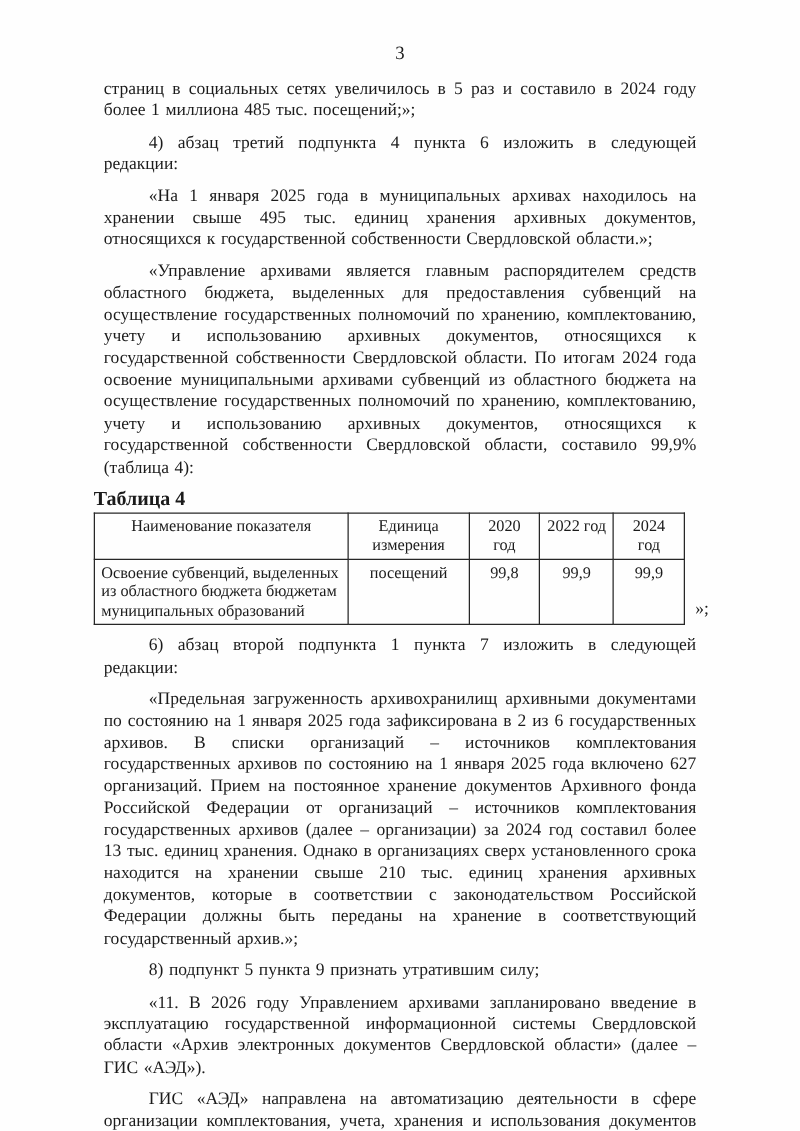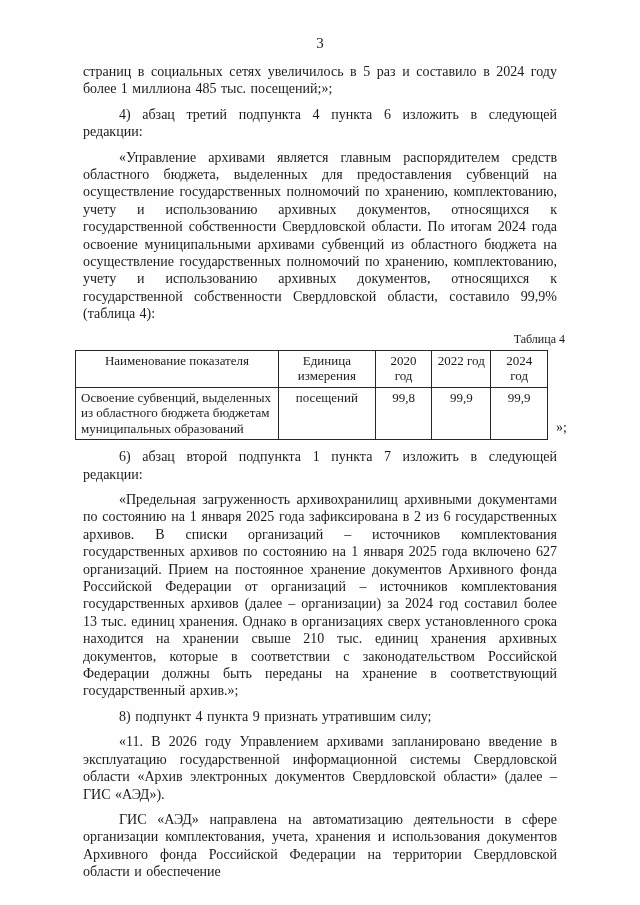--- a/index.html
+++ b/index.html
@@ -32,24 +32,25 @@
     text-indent: 36px;
     word-spacing: 1px;
   }
   .body-text p.no-indent {
     text-indent: 0;
   }
   .table-block {
     margin: 0 0 2px 0;
   }
   .table-caption {
-    font-size: 12px;
+    font-size: 16px;
     line-height: 17px;
-    text-align: right;
+    text-align: left;
     margin: 1px 0 2px 0;
+    font-weight: bold;
   }
   .tbl-wrap {
     position: relative;
     padding-right: 17px;
   }
   table.data-table {
     width: 100%;
     border-collapse: collapse;
     table-layout: fixed;
     font-size: 13px;
@@ -81,20 +82,21 @@
 <body>
 
 <div class="page">
 
   <div class="page-number">3</div>
 
   <div class="body-text">
 
     <p class="no-indent">страниц в социальных сетях увеличилось в 5 раз и составило в 2024 году более 1 миллиона 485 тыс. посещений;»;</p>
     <p>4) абзац третий подпункта 4 пункта 6 изложить в следующей редакции:</p>
+    <p>«На 1 января 2025 года в муниципальных архивах находилось на хранении свыше 495 тыс. единиц хранения архивных документов, относящихся к государственной собственности Свердловской области.»;</p>
     <p>«Управление архивами является главным распорядителем средств областного бюджета, выделенных для предоставления субвенций на осуществление государственных полномочий по хранению, комплектованию, учету и использованию архивных документов, относящихся к государственной собственности Свердловской области. По итогам 2024 года освоение муниципальными архивами субвенций из областного бюджета на осуществление государственных полномочий по хранению, комплектованию, учету и использованию архивных документов, относящихся к государственной собственности Свердловской области, составило 99,9% (таблица 4):</p>
 
     <div class="table-block">
       <div class="table-caption">Таблица 4</div>
 
       <div class="tbl-wrap">
         <table class="data-table">
           <colgroup>
             <col class="col-name">
               <col class="col-unit">
@@ -120,18 +122,18 @@
               <td class="cell-val">99,9</td>
             </tr>
           </tbody>
         </table>
         <span class="closing-mark">»;</span>
       </div>
     </div>
 
     <p>6) абзац второй подпункта 1 пункта 7 изложить в следующей редакции:</p>
     <p>«Предельная загруженность архивохранилищ архивными документами по состоянию на 1 января 2025 года зафиксирована в 2 из 6 государственных архивов. В списки организаций – источников комплектования государственных архивов по состоянию на 1 января 2025 года включено 627 организаций. Прием на постоянное хранение документов Архивного фонда Российской Федерации от организаций – источников комплектования государственных архивов (далее – организации) за 2024 год составил более 13 тыс. единиц хранения. Однако в организациях сверх установленного срока находится на хранении свыше 210 тыс. единиц хранения архивных документов, которые в соответствии с законодательством Российской Федерации должны быть переданы на хранение в соответствующий государственный архив.»;</p>
-    <p>8) подпункт 4 пункта 9 признать утратившим силу;</p>
+    <p>8) подпункт 5 пункта 9 признать утратившим силу;</p>
     <p>«11. В 2026 году Управлением архивами запланировано введение в эксплуатацию государственной информационной системы Свердловской области «Архив электронных документов Свердловской области» (далее – ГИС «АЭД»).</p>
     <p>ГИС «АЭД» направлена на автоматизацию деятельности в сфере организации комплектования, учета, хранения и использования документов Архивного фонда Российской Федерации на территории Свердловской области и обеспечение</p>
 
   </div>
 </div>
 
 </body></html>

